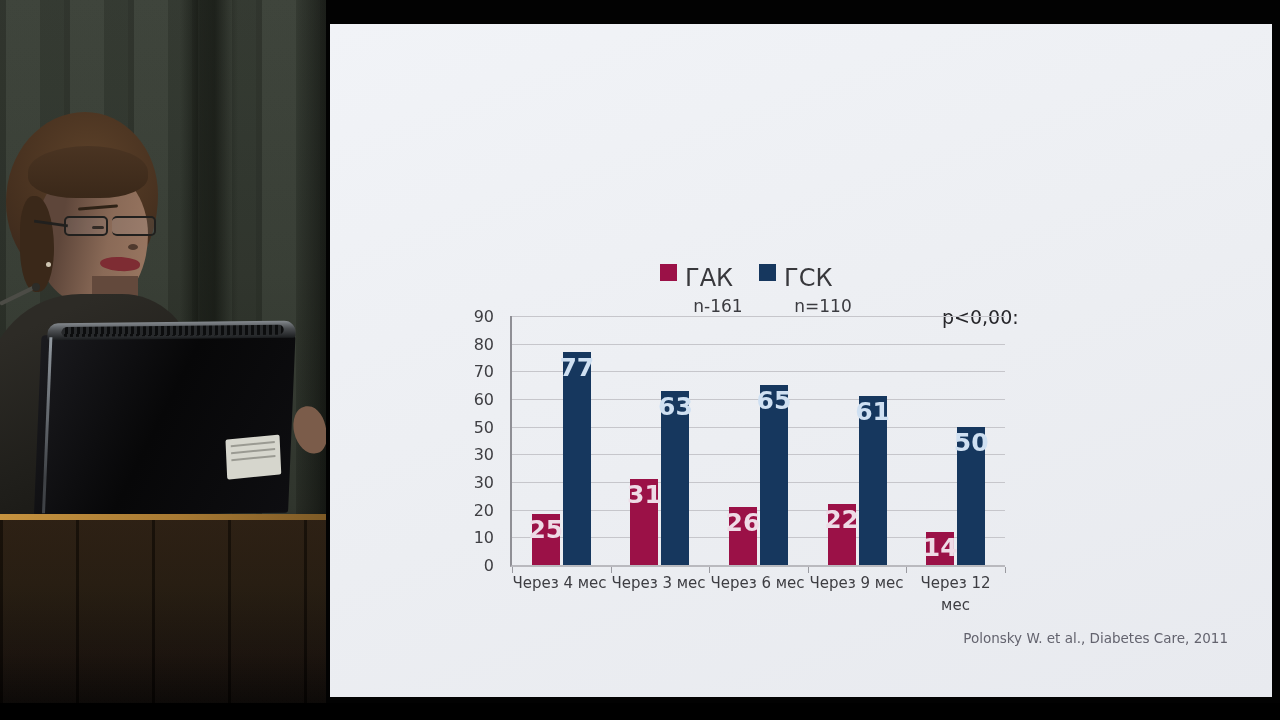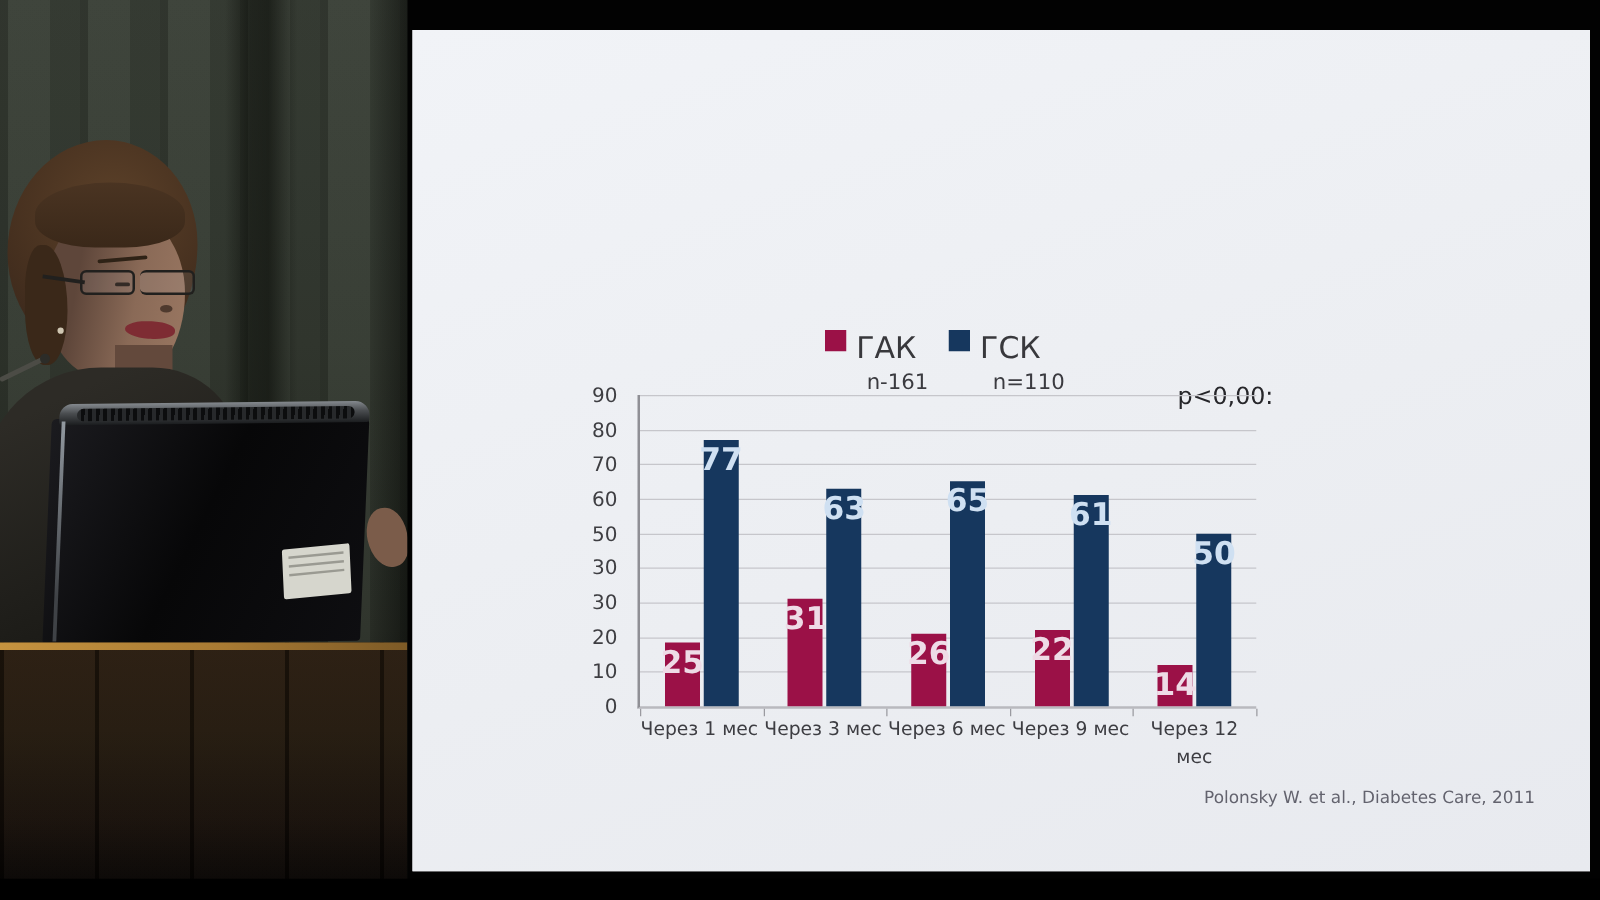--- a/index.html
+++ b/index.html
@@ -218,21 +218,21 @@
           </div>
           <div class="xtickmark" style="left: 0px;"></div>
           <div class="xtickmark" style="left: 98.6px;"></div>
           <div class="xtickmark" style="left: 197.2px;"></div>
           <div class="xtickmark" style="left: 295.8px;"></div>
           <div class="xtickmark" style="left: 394.4px;"></div>
           <div class="xtickmark" style="left: 493px;"></div>
         </div>
       <div class="xlabels" id="xlabels">
           <div class="xlabel">
-            <span>Через 1 мес</span>
+            <span>Через 4 мес</span>
           </div>
           <div class="xlabel">
             <span>Через 3 мес</span>
           </div>
           <div class="xlabel">
             <span>Через 6 мес</span>
           </div>
           <div class="xlabel">
             <span>Через 9 мес</span>
           </div>

